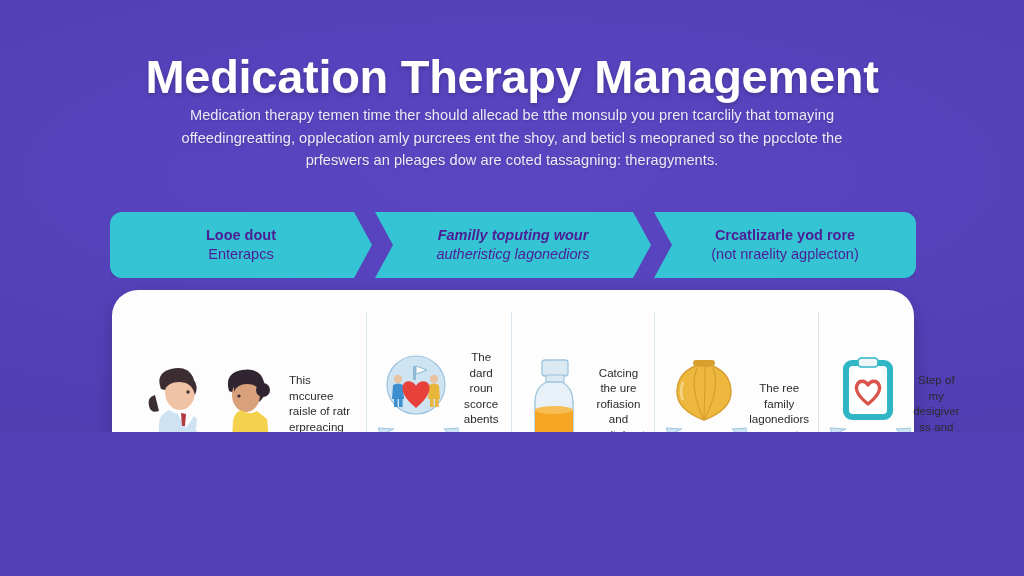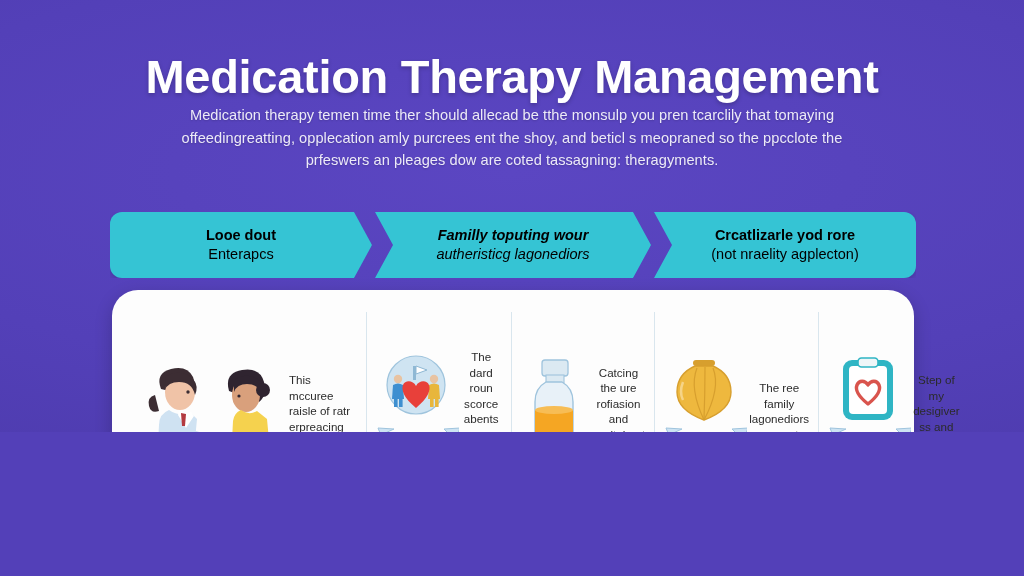--- a/index.html
+++ b/index.html
@@ -62,21 +62,21 @@
     top: 212px;
     width: 806px;
     height: 66px;
     display: flex;
     gap: 3px;
   }
 
   .banner {
     position: relative;
     background: #35c4d4;
-    color: #000000;
+    color: #4c1d95;
     display: flex;
     align-items: center;
     justify-content: center;
     text-align: center;
     font-size: 14.5px;
     line-height: 19px;
     padding: 0 28px;
     box-shadow: 0 2px 5px rgba(0,0,0,0.16);
   }
 

